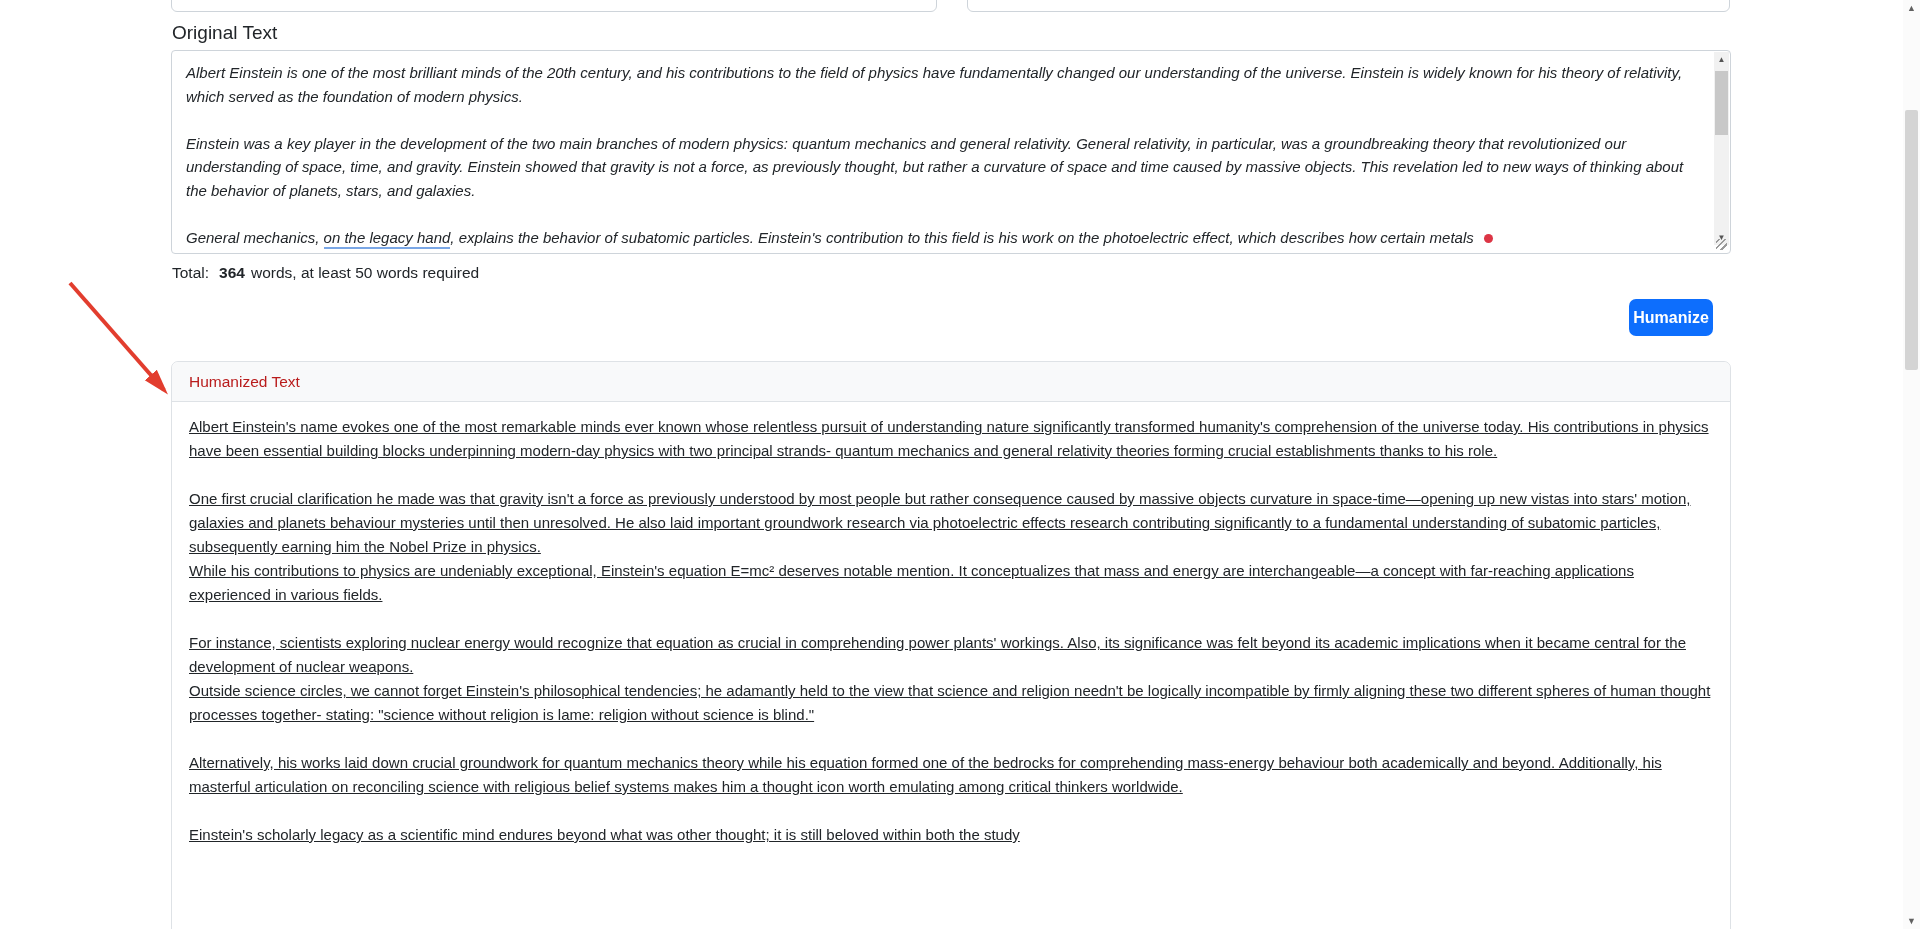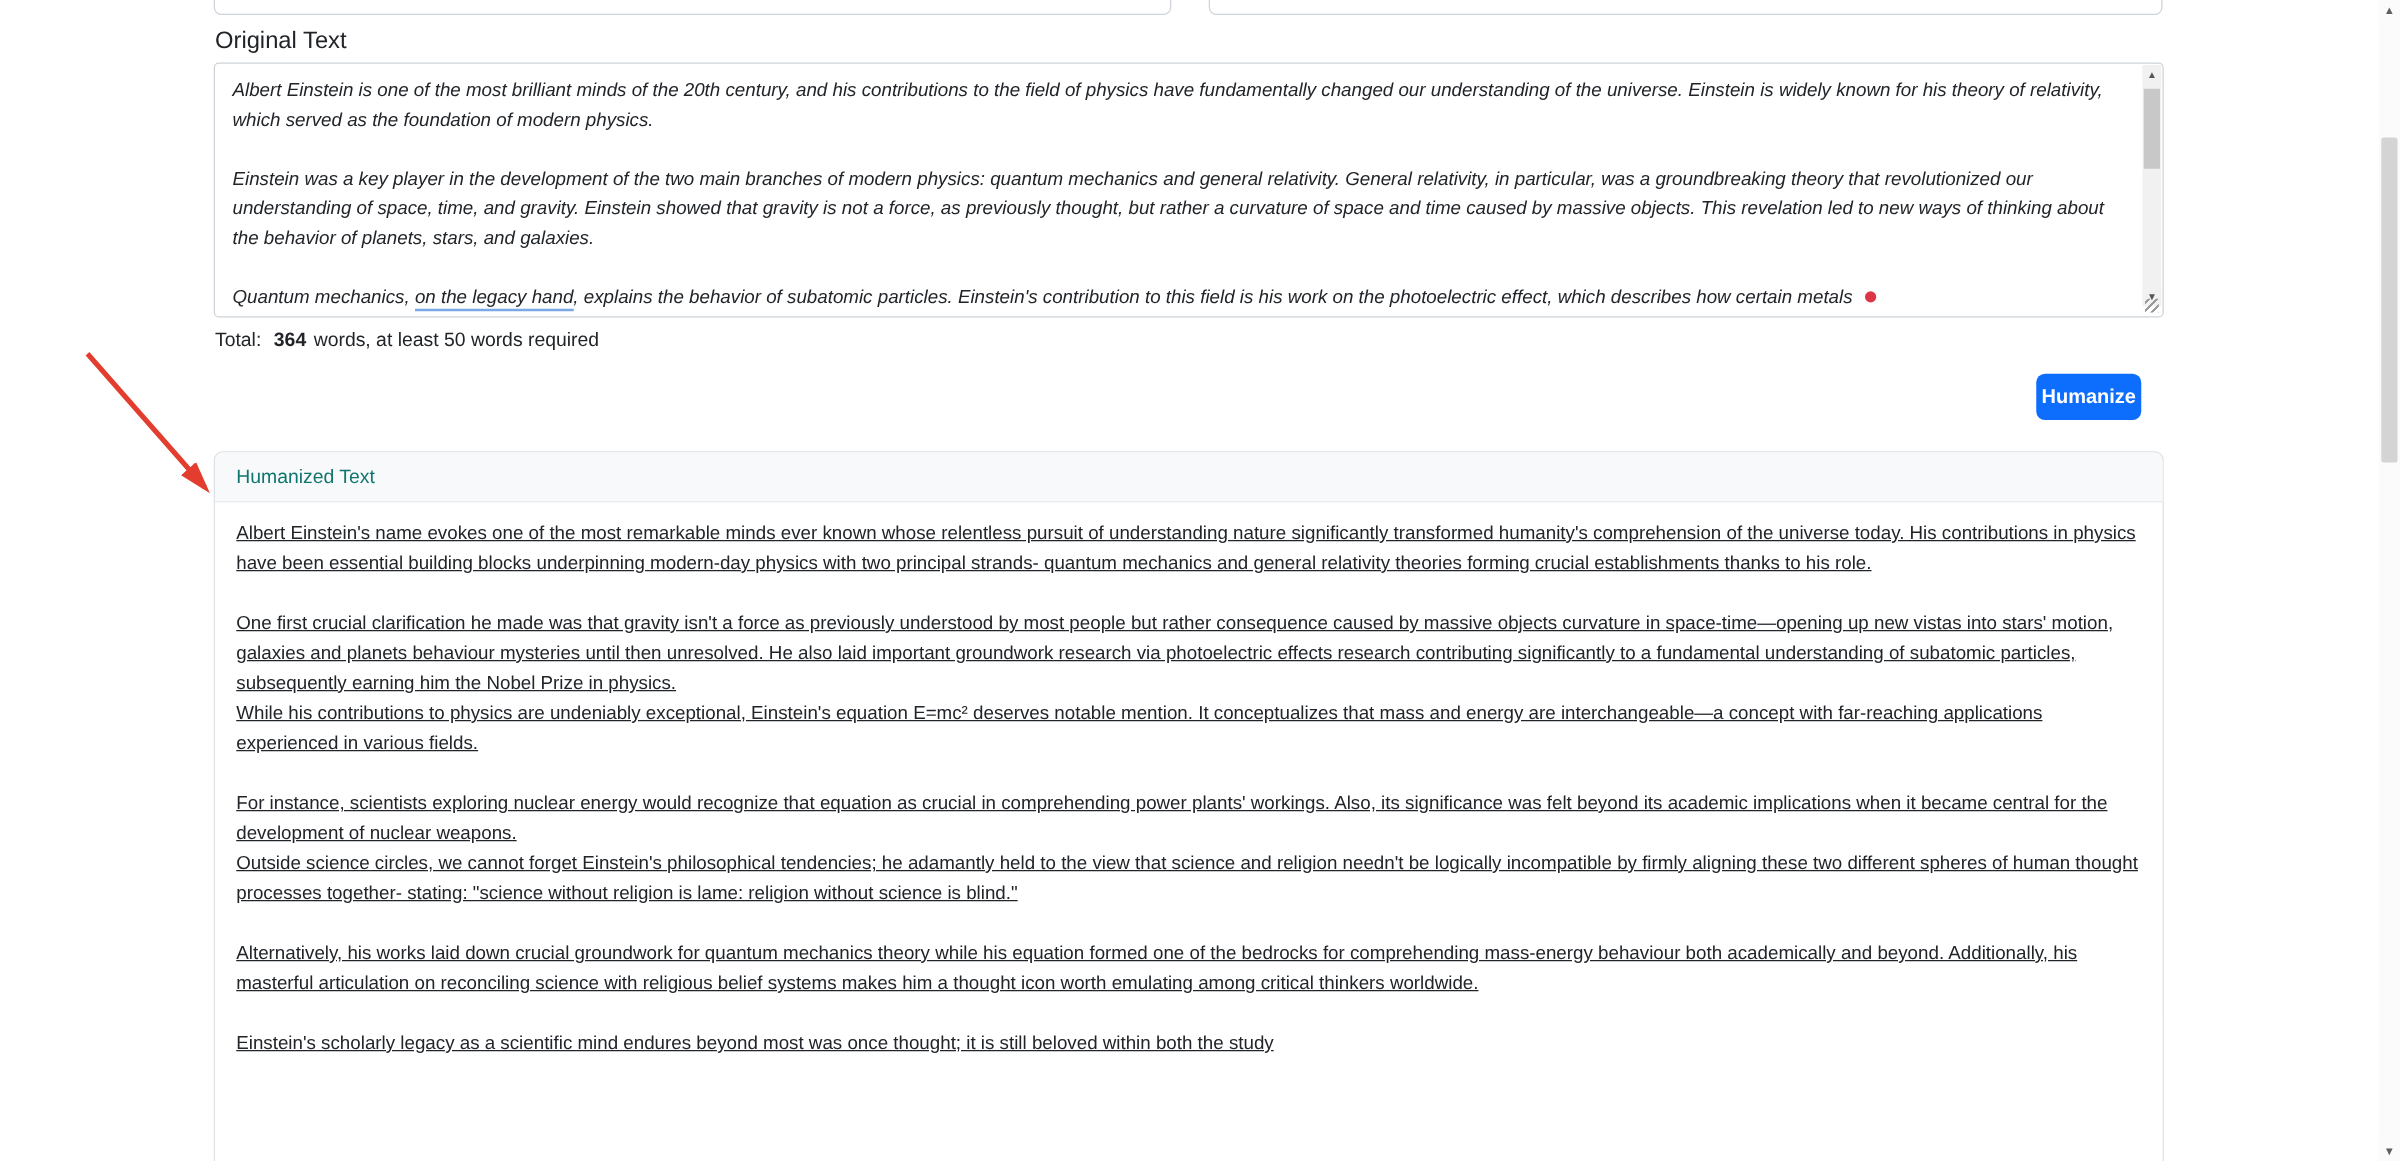--- a/index.html
+++ b/index.html
@@ -42,21 +42,21 @@
   
   .btn-primary { position:absolute; left:1629px; top:299px; width:84px; height:37px;
                  background:#0d6efd; color:#fff; border:none; border-radius:7px;
                  font-family:"Liberation Sans", sans-serif; font-size:16px; font-weight:600; cursor:pointer; }
 
   
   .card { position:absolute; left:171px; top:361px; width:1560px; height:600px;
           border:1px solid #dee2e6; border-radius:7px; background:#fff; }
   .card-header { height:40px; background:#f8f9fa; border-bottom:1px solid #dee2e6;
                  border-radius:7px 7px 0 0; display:flex; align-items:center; padding:0 17px;
-                 font-size:15.5px; color:#0f766e; }
+                 font-size:15.5px; color:#b91c1c; }
   .card-body { padding:13px 17px 0 17px; font-size:15px; line-height:24px; color:#212529;text-decoration:underline; }
   .hp { margin:0 0 24px 0; white-space:pre-line; }
 
   
   .arrow-overlay { position:absolute; left:52px; top:268px; width:150px; height:150px; pointer-events:none; }
 
   
   .page-scrollbar { position:absolute; right:0; top:0; width:17px; height:929px; background:#fbfbfb; }
   .pg-btn { position:absolute; left:0; width:17px; height:16px; color:#606060; font-size:9px;
             line-height:16px; text-align:center; background:#fbfbfb; }
@@ -70,21 +70,21 @@
 
   <div class="top-box left"></div>
   <div class="top-box right"></div>
 
   <div class="section-label">Original Text</div>
 
   <div class="textarea">
     <div class="ta-content">
       <p>Albert Einstein is one of the most brilliant minds of the 20th century, and his contributions to the field of physics have fundamentally changed our understanding of the universe. Einstein is widely known for his theory of relativity, which served as the foundation of modern physics.</p>
       <p>Einstein was a key player in the development of the two main branches of modern physics: quantum mechanics and general relativity. General relativity, in particular, was a groundbreaking theory that revolutionized our understanding of space, time, and gravity. Einstein showed that gravity is not a force, as previously thought, but rather a curvature of space and time caused by massive objects. This revelation led to new ways of thinking about the behavior of planets, stars, and galaxies.</p>
-      <p><span>Quantum mechanics, </span><span class="grammar-underline">on the legacy hand</span><span>, explains the behavior of subatomic particles. Einstein's contribution to this field is his work on the photoelectric effect, which describes how certain metals</span><span class="alert-dot"></span></p>
+      <p><span>General mechanics, </span><span class="grammar-underline">on the legacy hand</span><span>, explains the behavior of subatomic particles. Einstein's contribution to this field is his work on the photoelectric effect, which describes how certain metals</span><span class="alert-dot"></span></p>
 
     </div>
     <div class="ta-scrollbar">
       <div class="ta-scroll-btn up">▲</div>
       <div class="ta-thumb"></div>
       <div class="ta-scroll-btn down">▼</div>
     </div>
     <div class="resize-grip"></div>
   </div>
 
@@ -96,21 +96,21 @@
     <div class="card-header">
       <span>Humanized Text</span>
     </div>
     <div class="card-body">
       <p class="hp">Albert Einstein's name evokes one of the most remarkable minds ever known whose relentless pursuit of understanding nature significantly transformed humanity's comprehension of the universe today. His contributions in physics have been essential building blocks underpinning modern-day physics with two principal strands- quantum mechanics and general relativity theories forming crucial establishments thanks to his role.</p>
       <p class="hp">One first crucial clarification he made was that gravity isn't a force as previously understood by most people but rather consequence caused by massive objects curvature in space-time—opening up new vistas into stars' motion, galaxies and planets behaviour mysteries until then unresolved. He also laid important groundwork research via photoelectric effects research contributing significantly to a fundamental understanding of subatomic particles, subsequently earning him the Nobel Prize in physics.
 While his contributions to physics are undeniably exceptional, Einstein's equation E=mc² deserves notable mention. It conceptualizes that mass and energy are interchangeable—a concept with far-reaching applications experienced in various fields.</p>
       <p class="hp">For instance, scientists exploring nuclear energy would recognize that equation as crucial in comprehending power plants' workings. Also, its significance was felt beyond its academic implications when it became central for the development of nuclear weapons.
 Outside science circles, we cannot forget Einstein's philosophical tendencies; he adamantly held to the view that science and religion needn't be logically incompatible by firmly aligning these two different spheres of human thought processes together- stating: "science without religion is lame: religion without science is blind."</p>
       <p class="hp">Alternatively, his works laid down crucial groundwork for quantum mechanics theory while his equation formed one of the bedrocks for comprehending mass-energy behaviour both academically and beyond. Additionally, his masterful articulation on reconciling science with religious belief systems makes him a thought icon worth emulating among critical thinkers worldwide.</p>
-      <p class="hp">Einstein's scholarly legacy as a scientific mind endures beyond most was once thought; it is still beloved within both the study</p>
+      <p class="hp">Einstein's scholarly legacy as a scientific mind endures beyond what was other thought; it is still beloved within both the study</p>
     </div>
   </div>
 
   <svg class="arrow-overlay" viewBox="0 0 150 150" xmlns="http://www.w3.org/2000/svg">
     <defs>
       <marker id="ah" markerUnits="userSpaceOnUse" markerWidth="26" markerHeight="20" refX="20" refY="10" orient="auto">
         <polygon points="0,2 26,10 0,18" fill="#e23d2e"></polygon>
       </marker>
     </defs>
     <line x1="18" y1="15" x2="112" y2="122" stroke="#e23d2e" stroke-width="4" marker-end="url(#ah)"></line>

